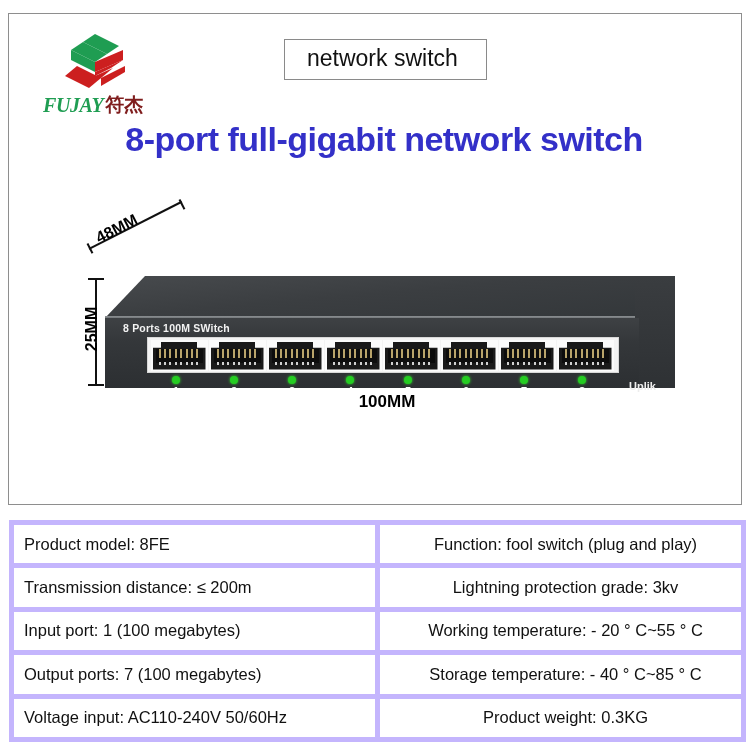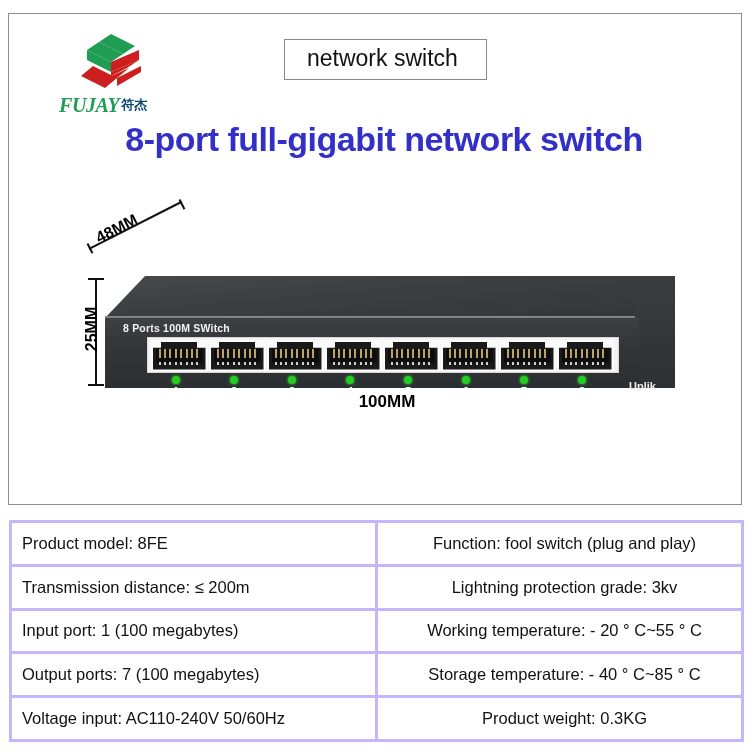--- a/index.html
+++ b/index.html
@@ -13,32 +13,32 @@
 
   
   .hero-frame {
     position: absolute; left: 8px; top: 13px;
     width: 734px; height: 492px;
     border: 1px solid #8e8e8e;
     background: #fff;
   }
 
   
-  .logo { position: absolute; left: 34px; top: 18px; width: 120px; height: 92px; margin-left: 16px; }
+  .logo { position: absolute; left: 34px; top: 18px; width: 120px; height: 92px; }
   .logo-mark { position: absolute; left: 8px; top: 0; width: 92px; height: 64px; }
   .logo-text { position: absolute; left: 0; top: 60px; width: 120px; height: 26px;
     display: flex; align-items: center; }
   .logo-fujay {
     font-family: "Liberation Serif", serif;
     font-style: italic; font-weight: bold; font-size: 20px;
     color: #1f9d52; letter-spacing: -0.4px;
   }
   .logo-cn {
     font-family: "DejaVu Sans", sans-serif;
-    font-weight: bold; font-size: 13px; color: #0c4a6e;
+    font-weight: bold; font-size: 19px; color: #7f1d1d;
     margin-left: 2px; letter-spacing: 0px;
   }
 
   
   .title-chip {
     position: absolute; left: 275px; top: 25px;
     padding: 5px 28px 7px 22px;
     border: 1px solid #8a8a8a; background: #fff;
     font-size: 23px; color: #111; white-space: nowrap;
   }
@@ -170,21 +170,21 @@
   .dim100 .txt span { background: #fff; padding: 0 5px; }
 
   
   .spec-table {
     position: absolute; left: 9px; top: 520px;
     width: 732px; height: 222px;
     border-collapse: collapse;
     table-layout: fixed;
   }
   .spec-table td {
-    border: 3px solid #c4b5fd;
+    border: 5px solid #c4b5fd;
     font-size: 16.5px; color: #111;
     padding: 4px 0 4px 10px;
     height: 37px;
     vertical-align: middle;
     white-space: nowrap;
     overflow: hidden;
   }
   .spec-table td.col-l { width: 366px; }
   .spec-table td.col-r { width: 366px; text-align: center; }
 </style>

